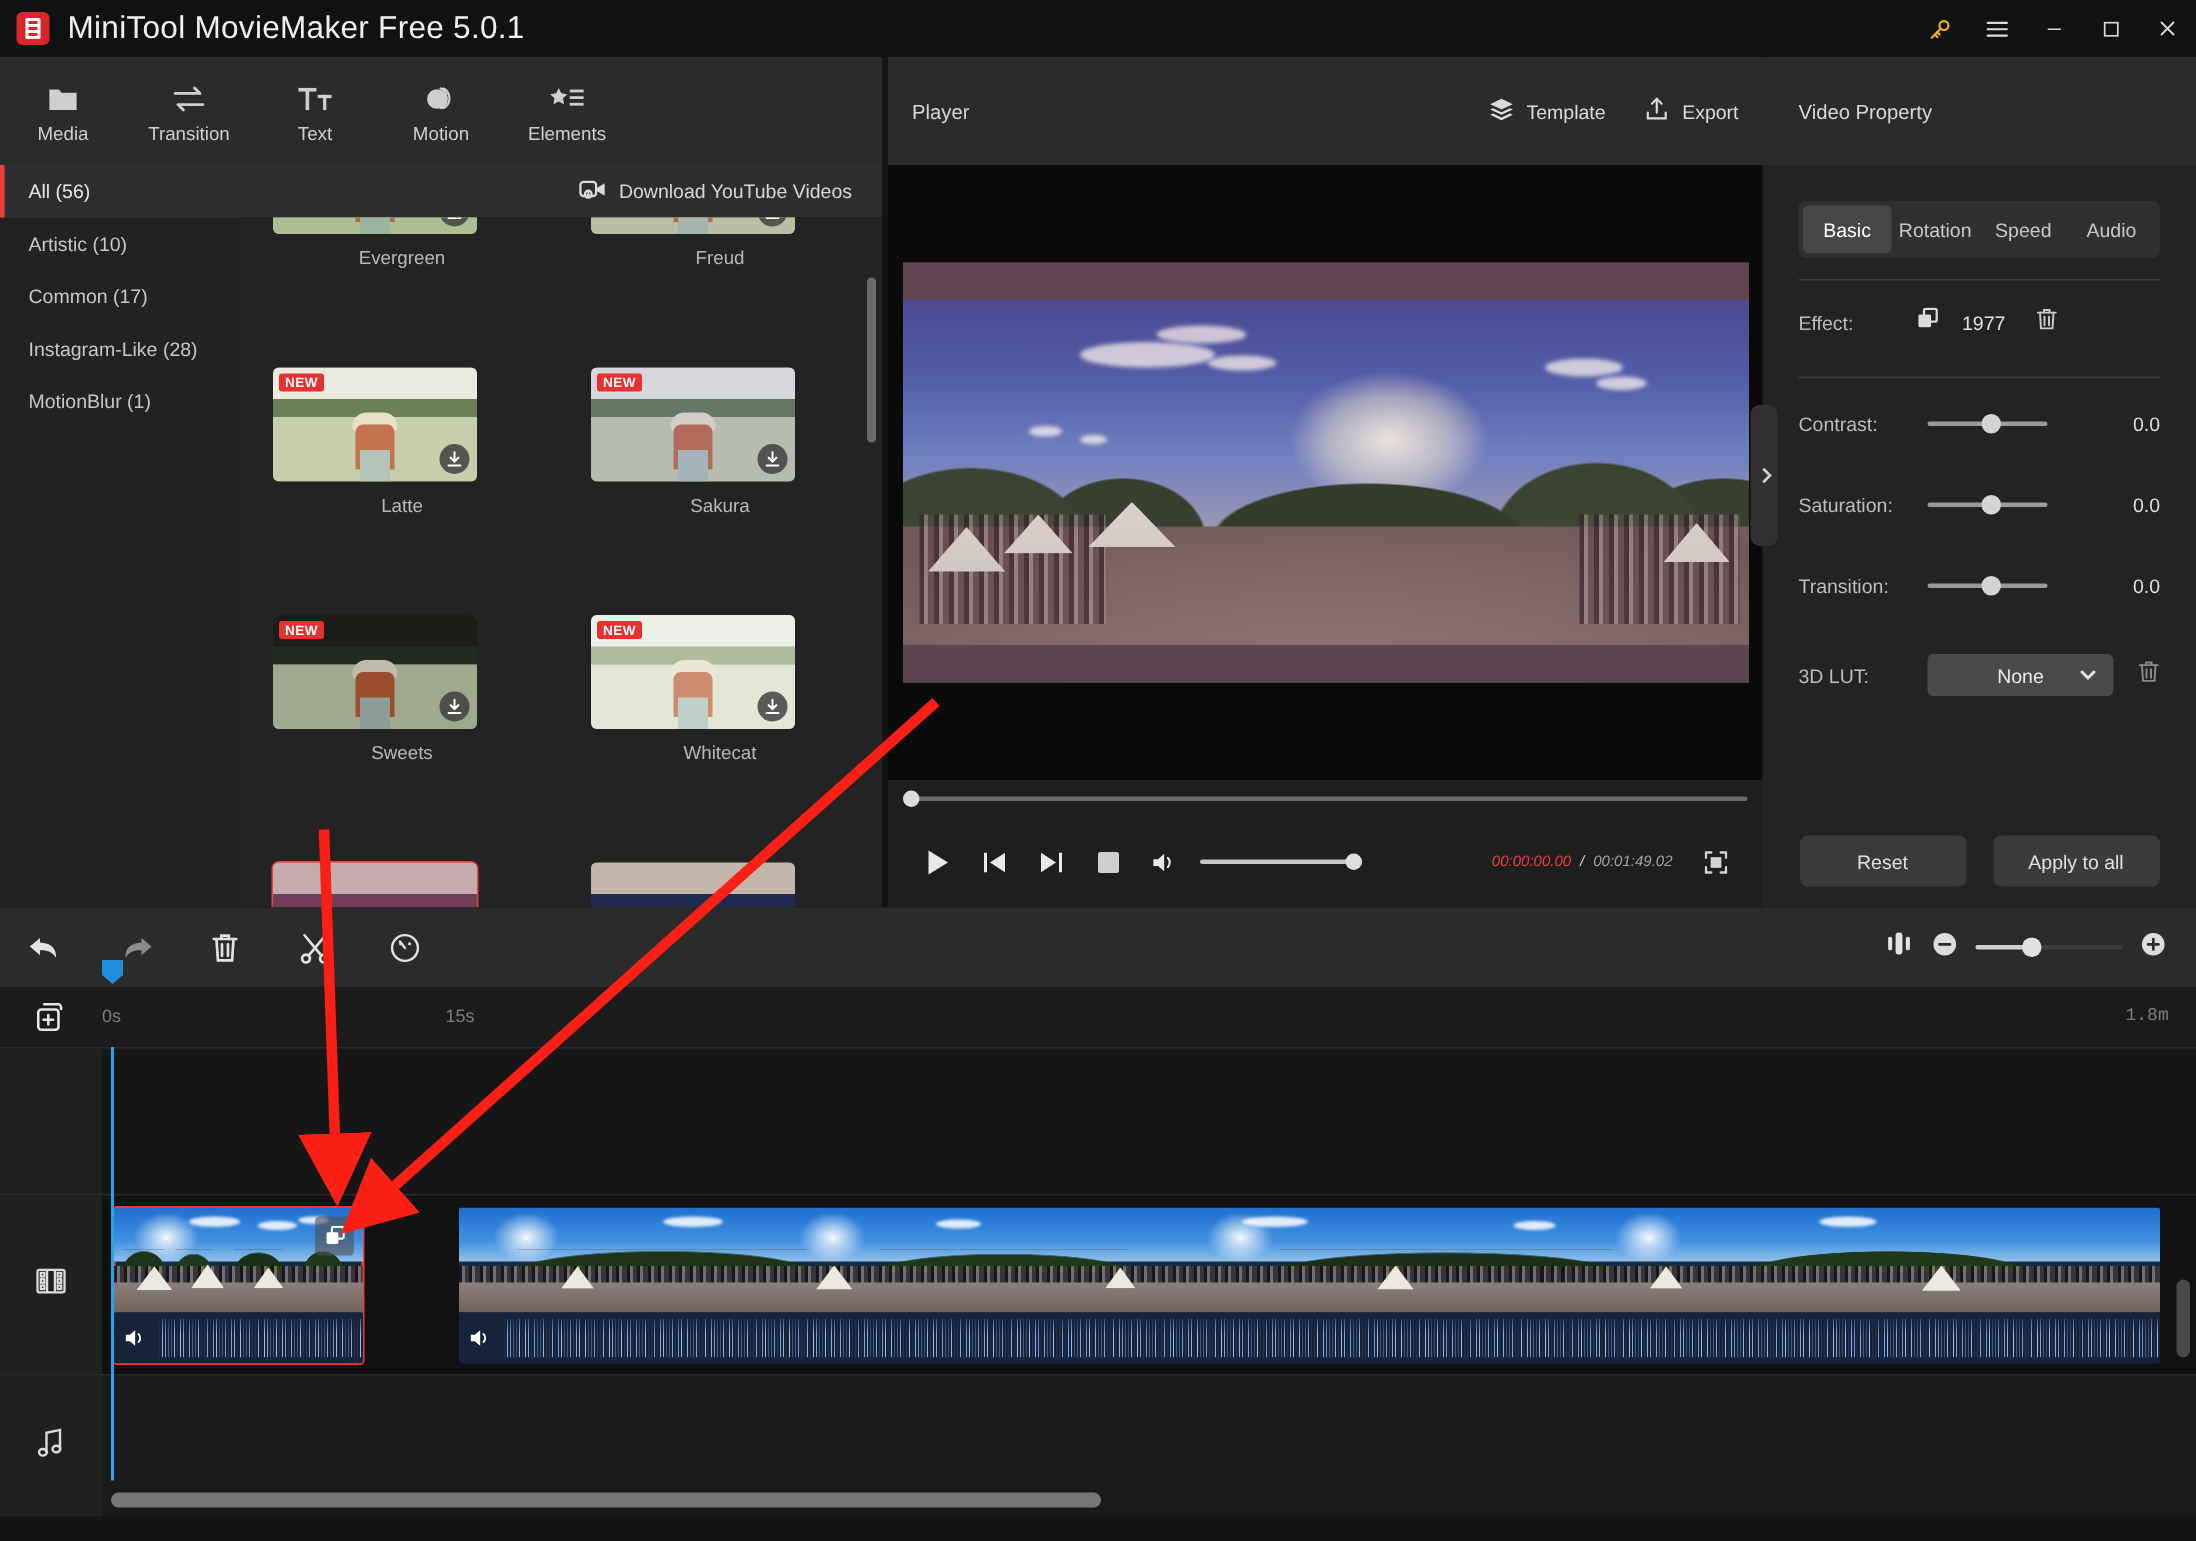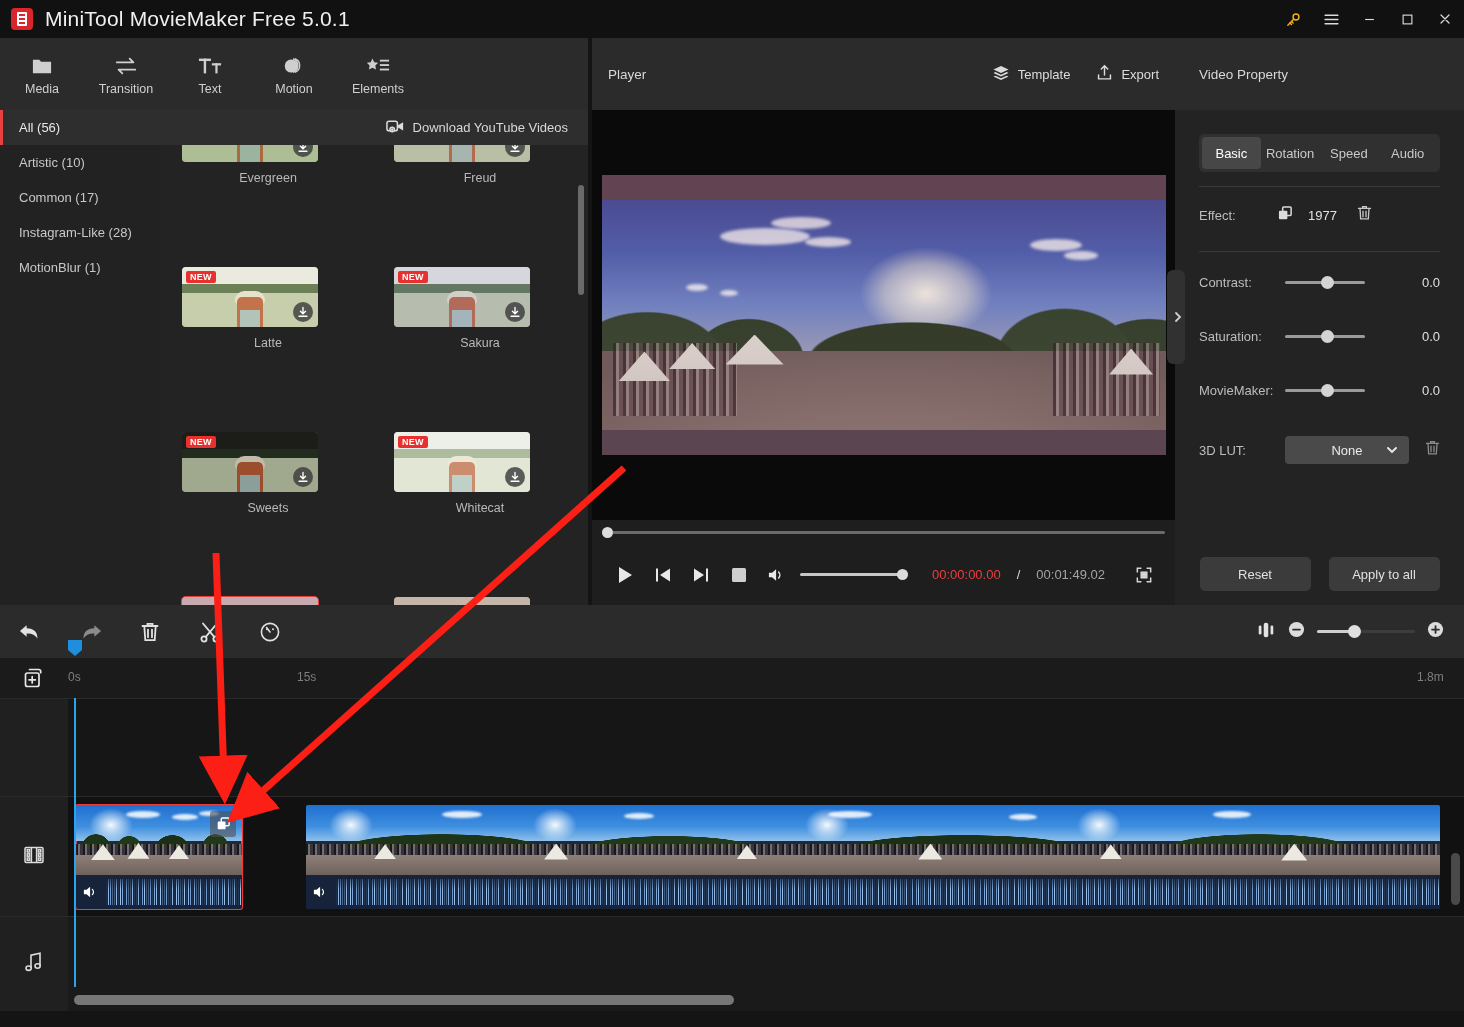--- a/index.html
+++ b/index.html
@@ -75,23 +75,22 @@
     background:#232323; overflow:hidden;
   }
   #effects-grid {
     position:absolute; left:0; top:-65px; width:428px;
     display:grid; grid-template-columns:1fr 1fr; column-gap:20px; row-gap:0;
     padding:0 22px;
     gap:40px;
   }
   .fx-cell { width:auto; height:125px; }
   .fx-thumb {
-    position:relative; width:136px; height:60px; border-radius:4px; overflow:hidden;
+    position:relative; width:136px; height:76px; border-radius:4px; overflow:hidden;
     background:#6f7a58;
-    margin-top:22px;
   }
   .fx-cell.selected .fx-thumb { outline:2px solid #e8403f; outline-offset:-1px; }
   .fx-badge {
     position:absolute; left:4px; top:4px; background:#e8302f; color:#fff;
     font-size:9px; font-weight:bold; padding:1px 4px; border-radius:2px; letter-spacing:.3px;
     z-index:4;
   }
   .fx-dl {
     position:absolute; right:5px; bottom:5px; width:20px; height:20px; border-radius:50%;
     background:rgba(60,60,60,.82); display:flex; align-items:center; justify-content:center; z-index:4;
@@ -176,21 +175,21 @@
   #video-frame .bar-top { top:0; }
   #video-frame .bar-bottom { bottom:0; }
 
   #seekbar-wrap { position:relative; height:24px; display:flex; align-items:center; padding:0 10px; }
   #seekbar { position:relative; flex:1; height:3px; background:#6a6a6a; border-radius:2px; }
   #seek-knob { position:absolute; left:0; top:50%; width:11px; height:11px; margin-top:-5.5px; border-radius:50%; background:#dcdcdc; }
   #transport { height:61px; display:flex; align-items:center; padding:0 14px; gap:0; }
   .tp-btn { width:38px; height:38px; display:flex; align-items:center; justify-content:center; color:#e0e0e0; }
   #vol-track { position:relative; width:108px; height:3px; background:#c6c6c6; border-radius:2px; margin:0 6px 0 4px; }
   #vol-knob { position:absolute; right:0; top:50%; width:11px; height:11px; margin-top:-5.5px; border-radius:50%; background:#dcdcdc; }
-  #timecodes { margin-left:auto; display:flex; align-items:center; gap:16px; font-size:13px; }
+  #timecodes { margin-left:auto; display:flex; align-items:center; gap:6px; font-size:10px;font-style:italic; }
   #tc-current { color:#e8403f; }
   #tc-total { color:#a3a3a3; }
   #fullscreen-btn { width:34px; height:34px; display:flex; align-items:center; justify-content:center; margin-left:6px; }
 
   
   #prop-panel { position:absolute; left:1175px; top:38px; width:289px; height:567px; background:#232323; }
   #prop-header { height:72px; background:#2b2b2b; display:flex; align-items:center; padding-left:24px; }
   #prop-title { font-size:13.5px; color:#d8d8d8; }
   #panel-collapse {
     position:absolute; left:-8px; top:232px; width:18px; height:94px;
@@ -760,21 +759,21 @@
       <div class="slider-val">0.0</div>
     </div>
     <div class="prop-row" style="margin-top:10px;">
       <div class="prop-label">Saturation:</div>
       <div class="slider">
           <div class="sknob"></div>
         </div>
       <div class="slider-val">0.0</div>
     </div>
     <div class="prop-row" style="margin-top:10px;">
-      <div class="prop-label">MovieMaker:</div>
+      <div class="prop-label">Transition:</div>
       <div class="slider">
           <div class="sknob"></div>
         </div>
       <div class="slider-val">0.0</div>
     </div>
 
     <div class="prop-row" id="lut-row">
       <div class="prop-label">3D LUT:</div>
       <div id="lut-select">
         <span>None</span>
@@ -870,21 +869,21 @@
     <div id="tl-ruler">
       <div id="add-track-btn">
         <svg width="24" height="24" viewBox="0 0 24 24" fill="none" stroke="#e6e6e6" stroke-width="1.7" stroke-linecap="round">
           <path d="M7.5 3.5h9.2a2 2 0 0 1 2 2v1.2"></path>
           <rect x="3.5" y="7" width="13.5" height="13.5" rx="2"></rect>
           <path d="M10.2 10.6v6.4M7 13.8h6.4"></path>
         </svg>
       </div>
       <div class="ruler-tick" style="left:68px;">0s</div>
       <div class="ruler-tick" style="left:297px;">15s</div>
-      <div class="ruler-tick" style="left:1417px;">1.8m</div>
+      <div class="ruler-tick" style="left:1417px;font-family:Liberation Mono, monospace;">1.8m</div>
       <div id="playhead-cap" style="left:68px;"></div>
     </div>
 
     <div id="tl-body">
 
       <div class="track" id="track-effect">
         <div class="track-head"></div>
         <div class="track-lane"></div>
       </div>
 

